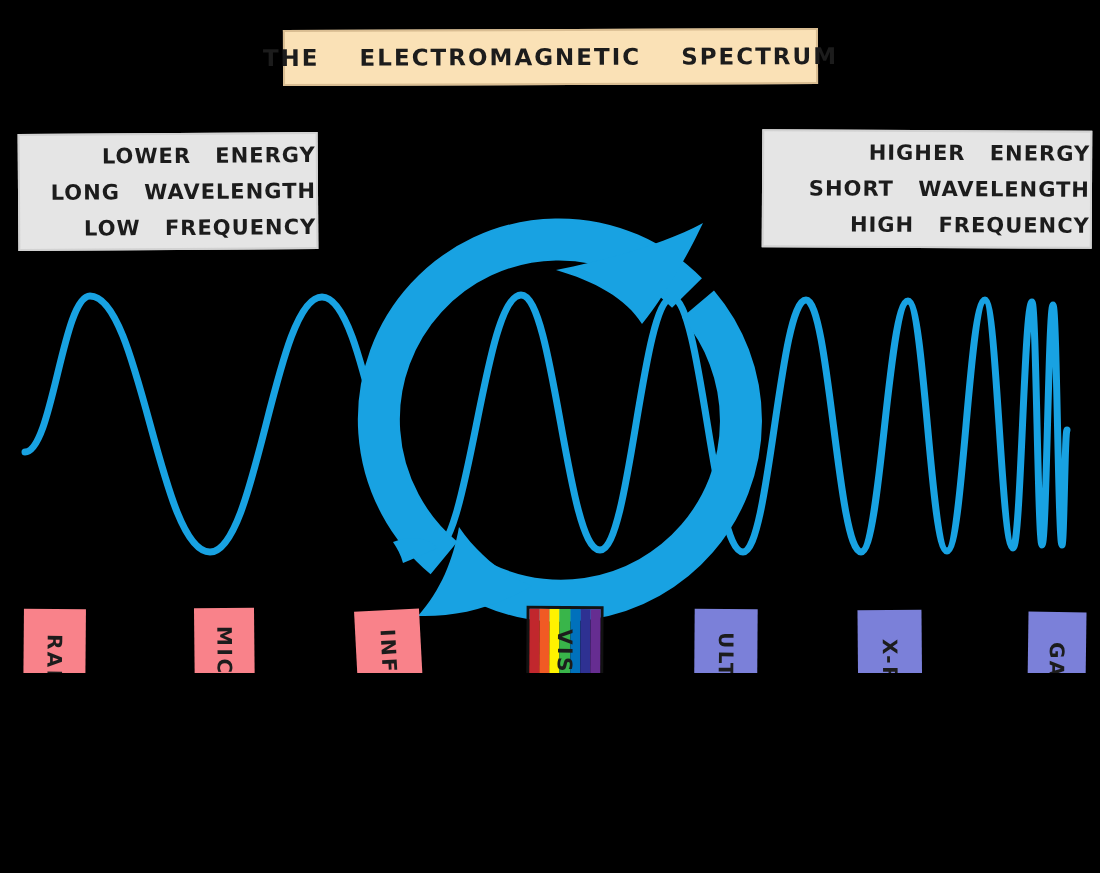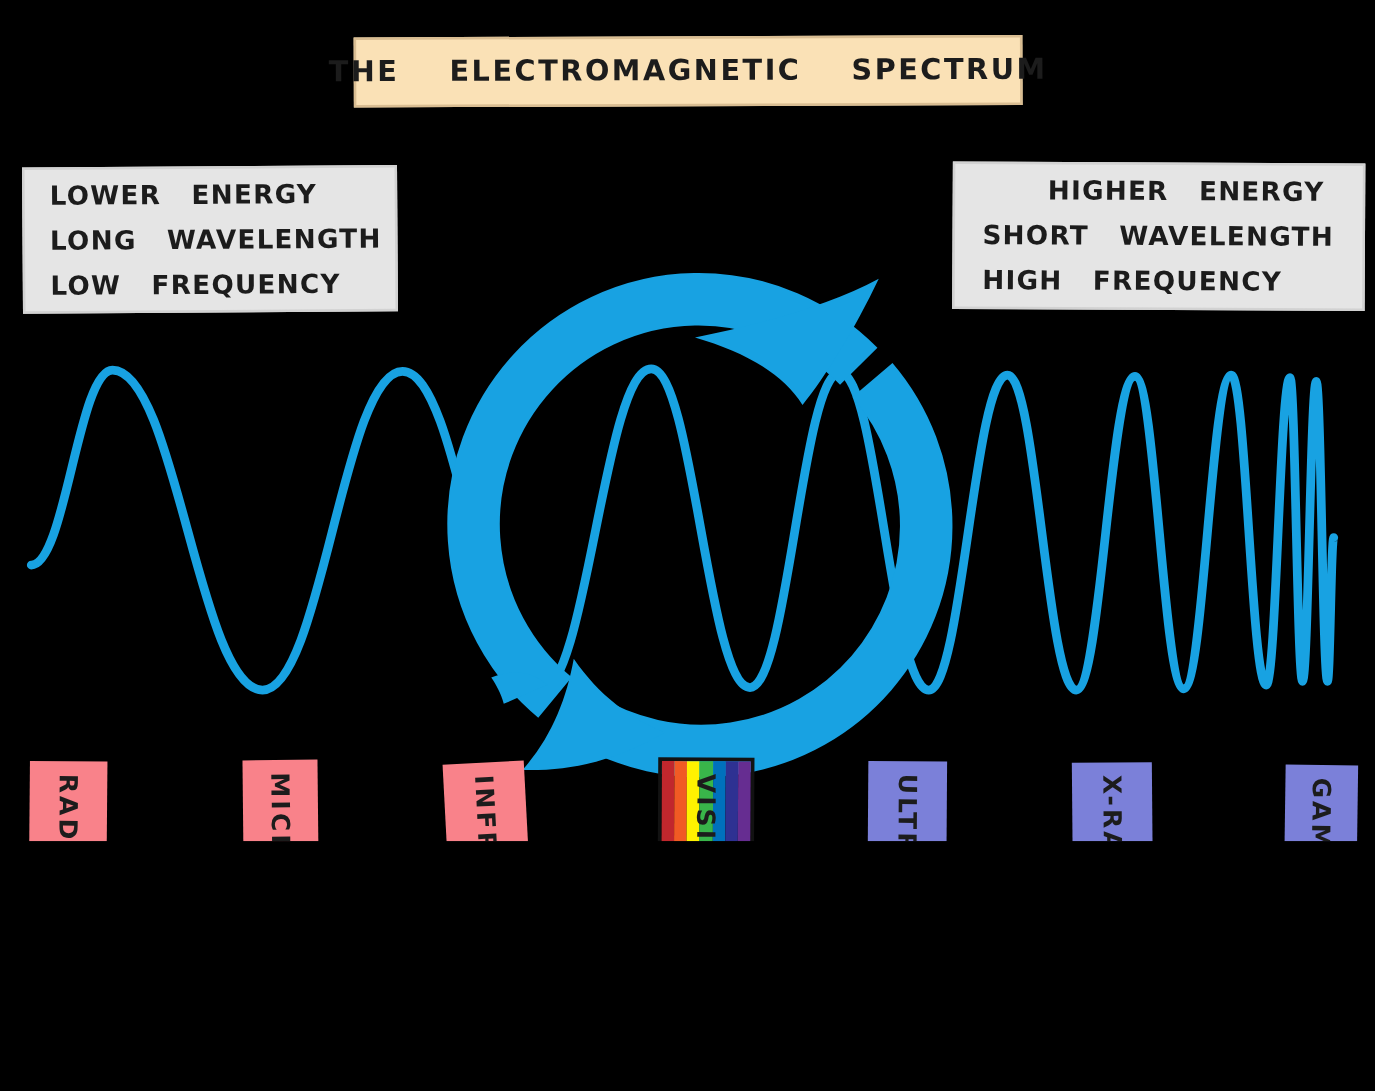--- a/index.html
+++ b/index.html
@@ -1,17 +1,17 @@
 <!DOCTYPE html>
 <html><head>
 <meta charset="utf-8">
 <style>
   html,body{margin:0;padding:0;background:#000;}
   body{font-family:"DejaVu Sans","Liberation Sans",sans-serif;}
-  #stage{position:relative;width:1100px;height:673px;background:var(--background,#000);overflow:hidden;}
+  #stage{position:relative;width:1100px;height:673px;background:var(--background,#000);overflow:hidden;text-align:right;}
 
   
   .title-box{
     position:absolute;left:283px;top:29px;width:535px;height:56px;
     background:var(--title-box,#fae1b6);border:2px solid #d9bd92;box-sizing:border-box;
     display:flex;align-items:center;justify-content:center;
     transform:rotate(-0.2deg);
   }
   .title-box span{
     color:var(--text-dark,#1c1c1c);font-size:23px;font-weight:600;

